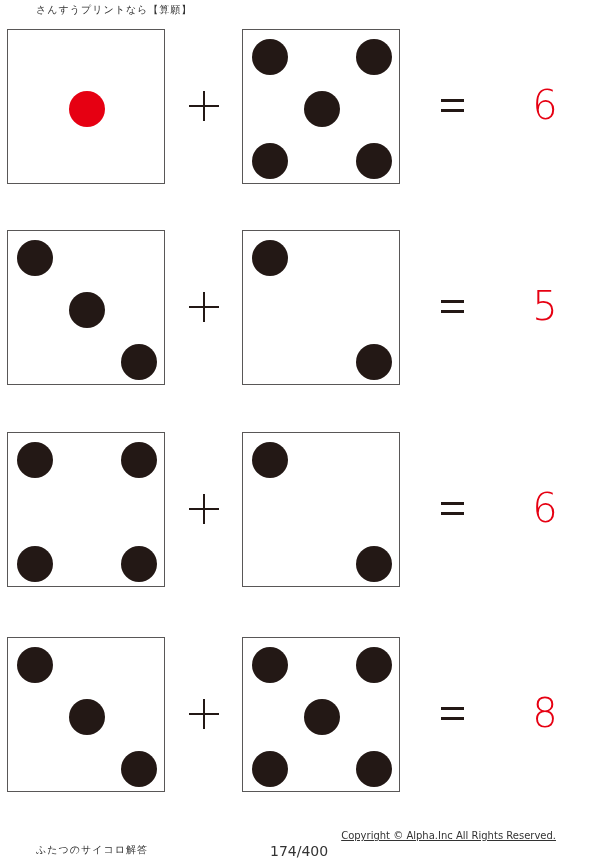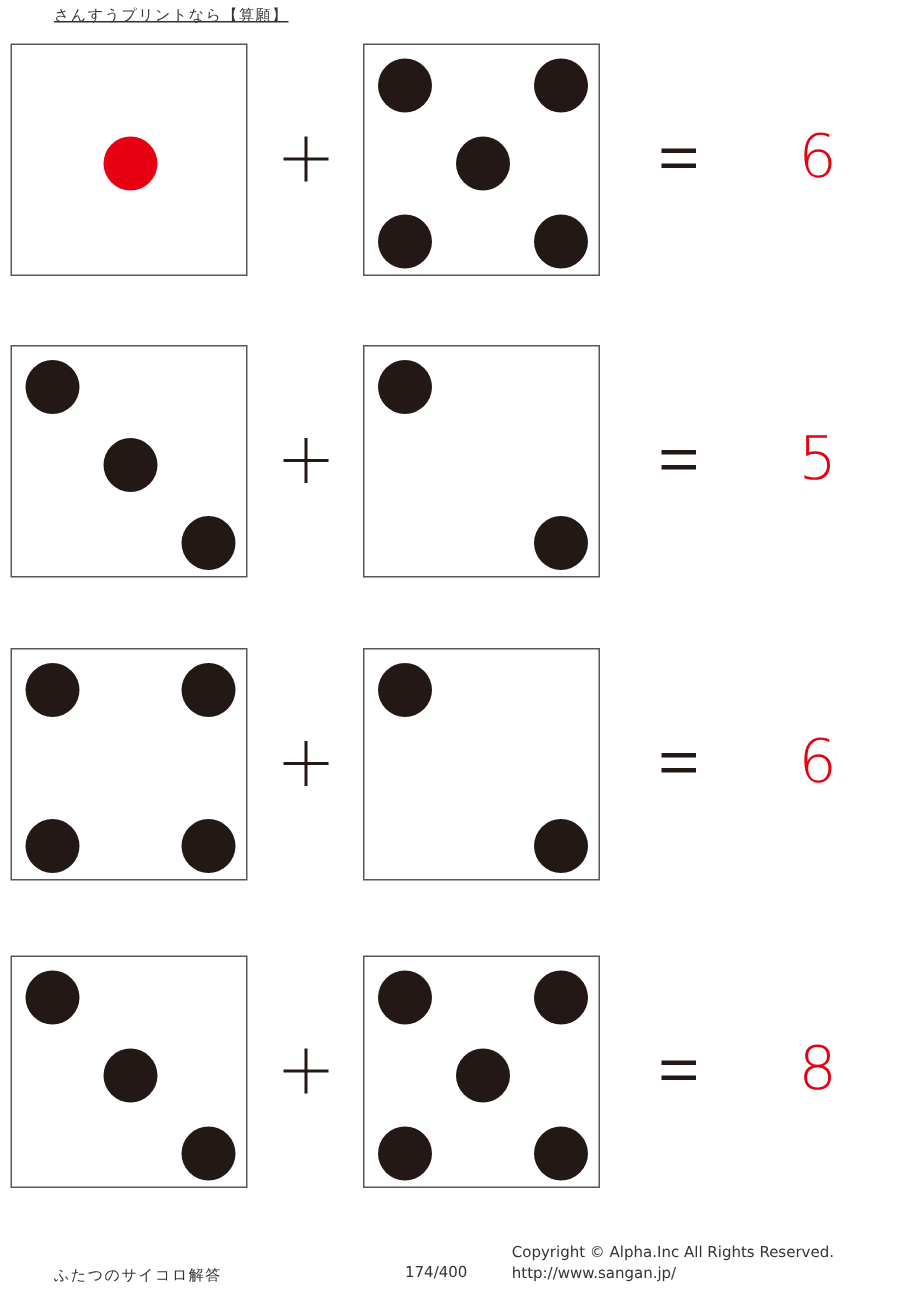--- a/index.html
+++ b/index.html
@@ -1,36 +1,36 @@
 <!DOCTYPE html>
 <html><head>
 <meta charset="utf-8">
 <style>
   html, body { margin:0; padding:0; background:#fff; }
   body { width:600px; height:859px; position:relative; overflow:hidden;
          font-family:"DejaVu Sans", sans-serif; color:#231815; }
-  .header { position:absolute; left:36px; top:3px; font-size:10px; color:#333; letter-spacing:1px;text-decoration:underline; }
+  .header { position:absolute; left:36px; top:3px; font-size:10px; color:#333; letter-spacing:1px; }
   .row { position:absolute; left:0; width:600px; height:156px; }
   .die { position:absolute; width:156px; height:153px; border:1.5px solid #595757; background:#fff; }
   .die.a { left:7px; top:0; }
   .die.b { left:242px; top:0; }
   .pip { position:absolute; width:36px; height:36px; border-radius:50%; background:#231815; transform:translate(-50%,-50%); }
   .pip.red { background:#e60012; }
   .plus { position:absolute; left:189px; top:62px; width:30px; height:30px; }
   .plus:before, .plus:after { content:""; position:absolute; background:#231815; }
   .plus:before { left:0; top:14px; width:30px; height:2px; }
   .plus:after { left:14px; top:0; width:2px; height:30px; }
   .eq { position:absolute; left:441px; top:70px; width:23px; height:12px; }
   .eq:before, .eq:after { content:""; position:absolute; left:0; width:23px; height:2.5px; background:#231815; }
   .eq:before { top:0; } .eq:after { top:10px; }
   .answer { position:absolute; left:525px; top:52px; width:40px; text-align:center;
             font-family:"DejaVu Sans", sans-serif; font-weight:200; font-size:40px; color:#e60012; line-height:48px; }
   .footer-left { position:absolute; left:36px; top:843px; font-size:10px; color:#333; letter-spacing:1px;font-family:Liberation Mono, monospace; }
-  .footer-page { position:absolute; left:270px; top:843px; font-size:10px; color:#333; }
-  .footer-right { position:absolute; right:44px; top:829px; font-size:10px; color:#333; text-align:left; line-height:14px; }
+  .footer-page { position:absolute; left:270px; top:843px; font-size:14px; color:#333; }
+  .footer-right { position:absolute; right:44px; top:829px; font-size:10px; color:#333; text-align:right; line-height:14px;text-decoration:underline; }
 </style>
 </head>
 <body>
 
 <div class="header">さんすうプリントなら【算願】</div>
 
 <div id="rows">
     <div class="row" style="top: 29px;">
       <div class="die a">
         <div class="pip red" style="left: 79px; top: 79px;"></div>
@@ -91,14 +91,13 @@
       <div class="plus"></div>
       <div class="eq"></div>
       <div class="answer">8</div>
     </div>
   </div>
 
 <div class="footer-left">ふたつのサイコロ解答</div>
 <div class="footer-page">174/400</div>
 <div class="footer-right">
   <div>Copyright © Alpha.Inc All Rights Reserved.</div>
-  <div>http://www.sangan.jp/</div>
 </div>
 
 </body></html>

